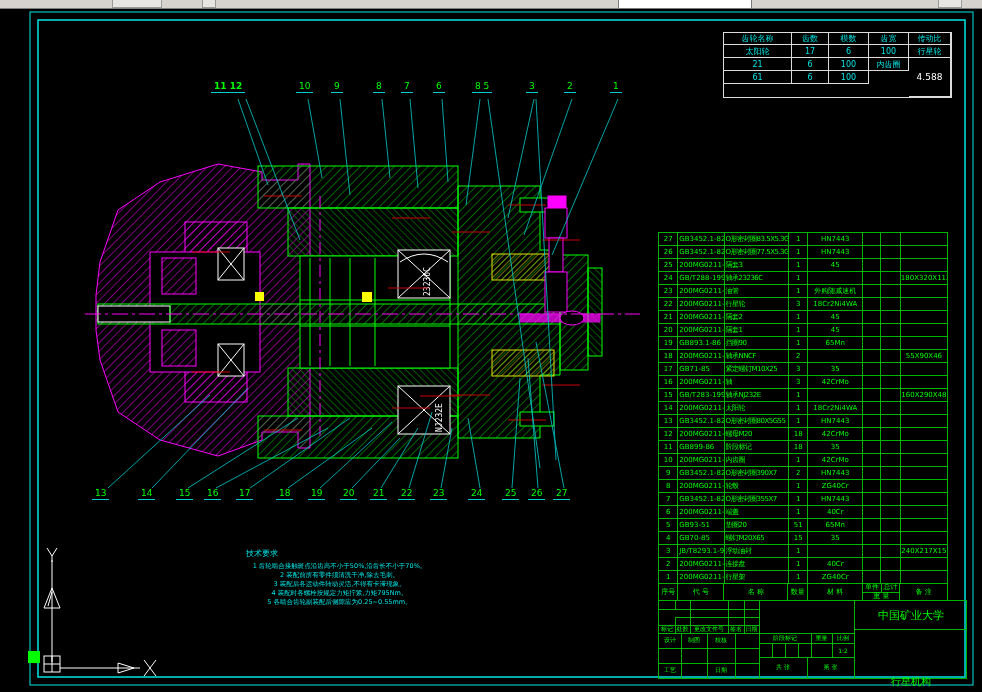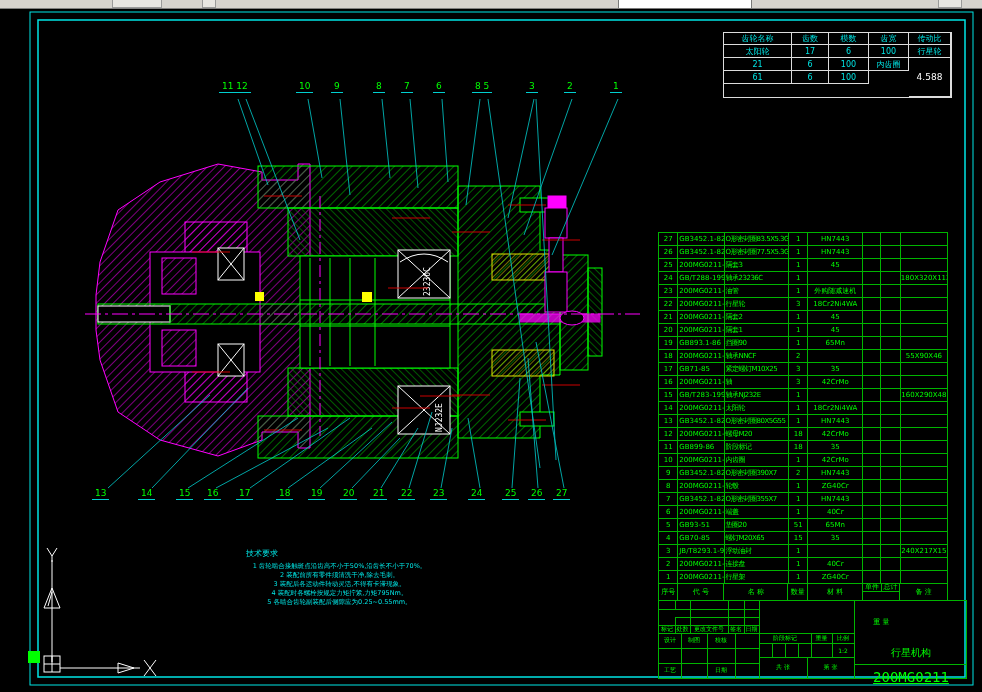--- a/index.html
+++ b/index.html
@@ -31,21 +31,21 @@
   .bom .no{width:19px;text-align:center;}
   .bom .code{width:46px;padding-left:1px;}
   .bom .name{width:65px;padding-left:1px;letter-spacing:-0.5px;}
   .bom .qty{width:19px;text-align:center;}
   .bom .mat{width:56px;text-align:center;}
   .bom .unit{width:17px;}
   .bom .tot{width:20px;}
   .bom .rem{width:48px;text-align:center;border-right:1px solid #00b400;}
   .bom-head{display:flex;height:16px;border-top:1px solid #00b400;border-bottom:1px solid #00b400;font-size:7px;}
   .bom-head .h{border-left:1px solid #00b400;display:flex;align-items:center;justify-content:center;overflow:hidden;white-space:nowrap;}
-  .wsplit{width:37px;border-left:1px solid #00b400;display:flex;flex-direction:column;gap:27px;}
+  .wsplit{width:37px;border-left:1px solid #00b400;display:flex;flex-direction:column;}
   .wsplit .topcells{display:flex;height:8px;border-bottom:1px solid #00b400;}
   .wsplit .topcells div{flex:1;text-align:center;line-height:7px;overflow:hidden;}
   .wsplit .topcells div+div{border-left:1px solid #00b400;}
   .wsplit .wlabel{height:8px;text-align:center;line-height:7px;}
   
   .tblock{position:absolute;left:658px;top:600px;width:307px;height:77px;color:#00ff00;
           border:1px solid #00b400;font-size:6px;}
   .tb-left{position:absolute;left:0;top:0;width:195px;height:77px;}
   .tb-right{position:absolute;left:195px;top:0;width:112px;height:77px;border-left:1px solid #00b400;}
   .tb-right .uni{height:28px;border-bottom:1px solid #00b400;display:flex;align-items:center;justify-content:center;font-size:11px;}
@@ -225,21 +225,21 @@
       <rect x="44" y="656" width="16" height="16"></rect>
           <line x1="52" y1="656" x2="52" y2="672"></line>
           <line x1="44" y1="664" x2="60" y2="664"></line>
       <line x1="60" y1="668" x2="140" y2="668"></line>
       <polygon points="118,663 134,668 118,673"></polygon>
       <line x1="144" y1="660" x2="156" y2="676"></line>
           <line x1="156" y1="660" x2="144" y2="676"></line>
     </g>
   </svg>
 
-  <span class="callout" style="left:219px;top:82px;">11 12</span>
+  <span class="callout" style="left:211px;top:82px;font-weight:bold;">11 12</span>
   <span class="callout" style="left:296px;top:82px;">10</span>
   <span class="callout" style="left:331px;top:82px;">9</span>
   <span class="callout" style="left:373px;top:82px;">8</span>
   <span class="callout" style="left:401px;top:82px;">7</span>
   <span class="callout" style="left:433px;top:82px;">6</span>
   <span class="callout" style="left:472px;top:82px;">8 5</span>
   <span class="callout" style="left:526px;top:82px;">3</span>
   <span class="callout" style="left:564px;top:82px;">2</span>
   <span class="callout" style="left:610px;top:82px;">1</span>
 
@@ -638,20 +638,21 @@
       <div class="cell" style="left:100px;top:42px;width:13px;height:14px"></div>
       <div class="cell" style="left:113px;top:42px;width:13px;height:14px"></div>
       <div class="cell" style="left:126px;top:42px;width:13px;height:14px"></div>
       <div class="cell" style="left:139px;top:42px;width:13px;height:14px"></div>
       <div class="cell" style="left:152px;top:42px;width:21px;height:14px"></div>
       <div class="cell" style="left:173px;top:42px;width:22px;height:14px">1:2</div>
       <div class="cell" style="left:100px;top:56px;width:48px;height:21px">共 张</div>
       <div class="cell" style="left:148px;top:56px;width:47px;height:21px">第 张</div>
     </div>
     <div class="tb-right">
+      <div class="uni">中国矿业大学</div>
       <div class="part">行星机构</div>
       <div class="dno">200MG0211</div>
     </div>
   </div>
 
   <div class="notes">
     <div class="ntitle">技术要求</div>
     <div>
 
     <div class="nline">1 齿轮啮合接触斑点沿齿高不小于50%,沿齿长不小于70%。</div>

